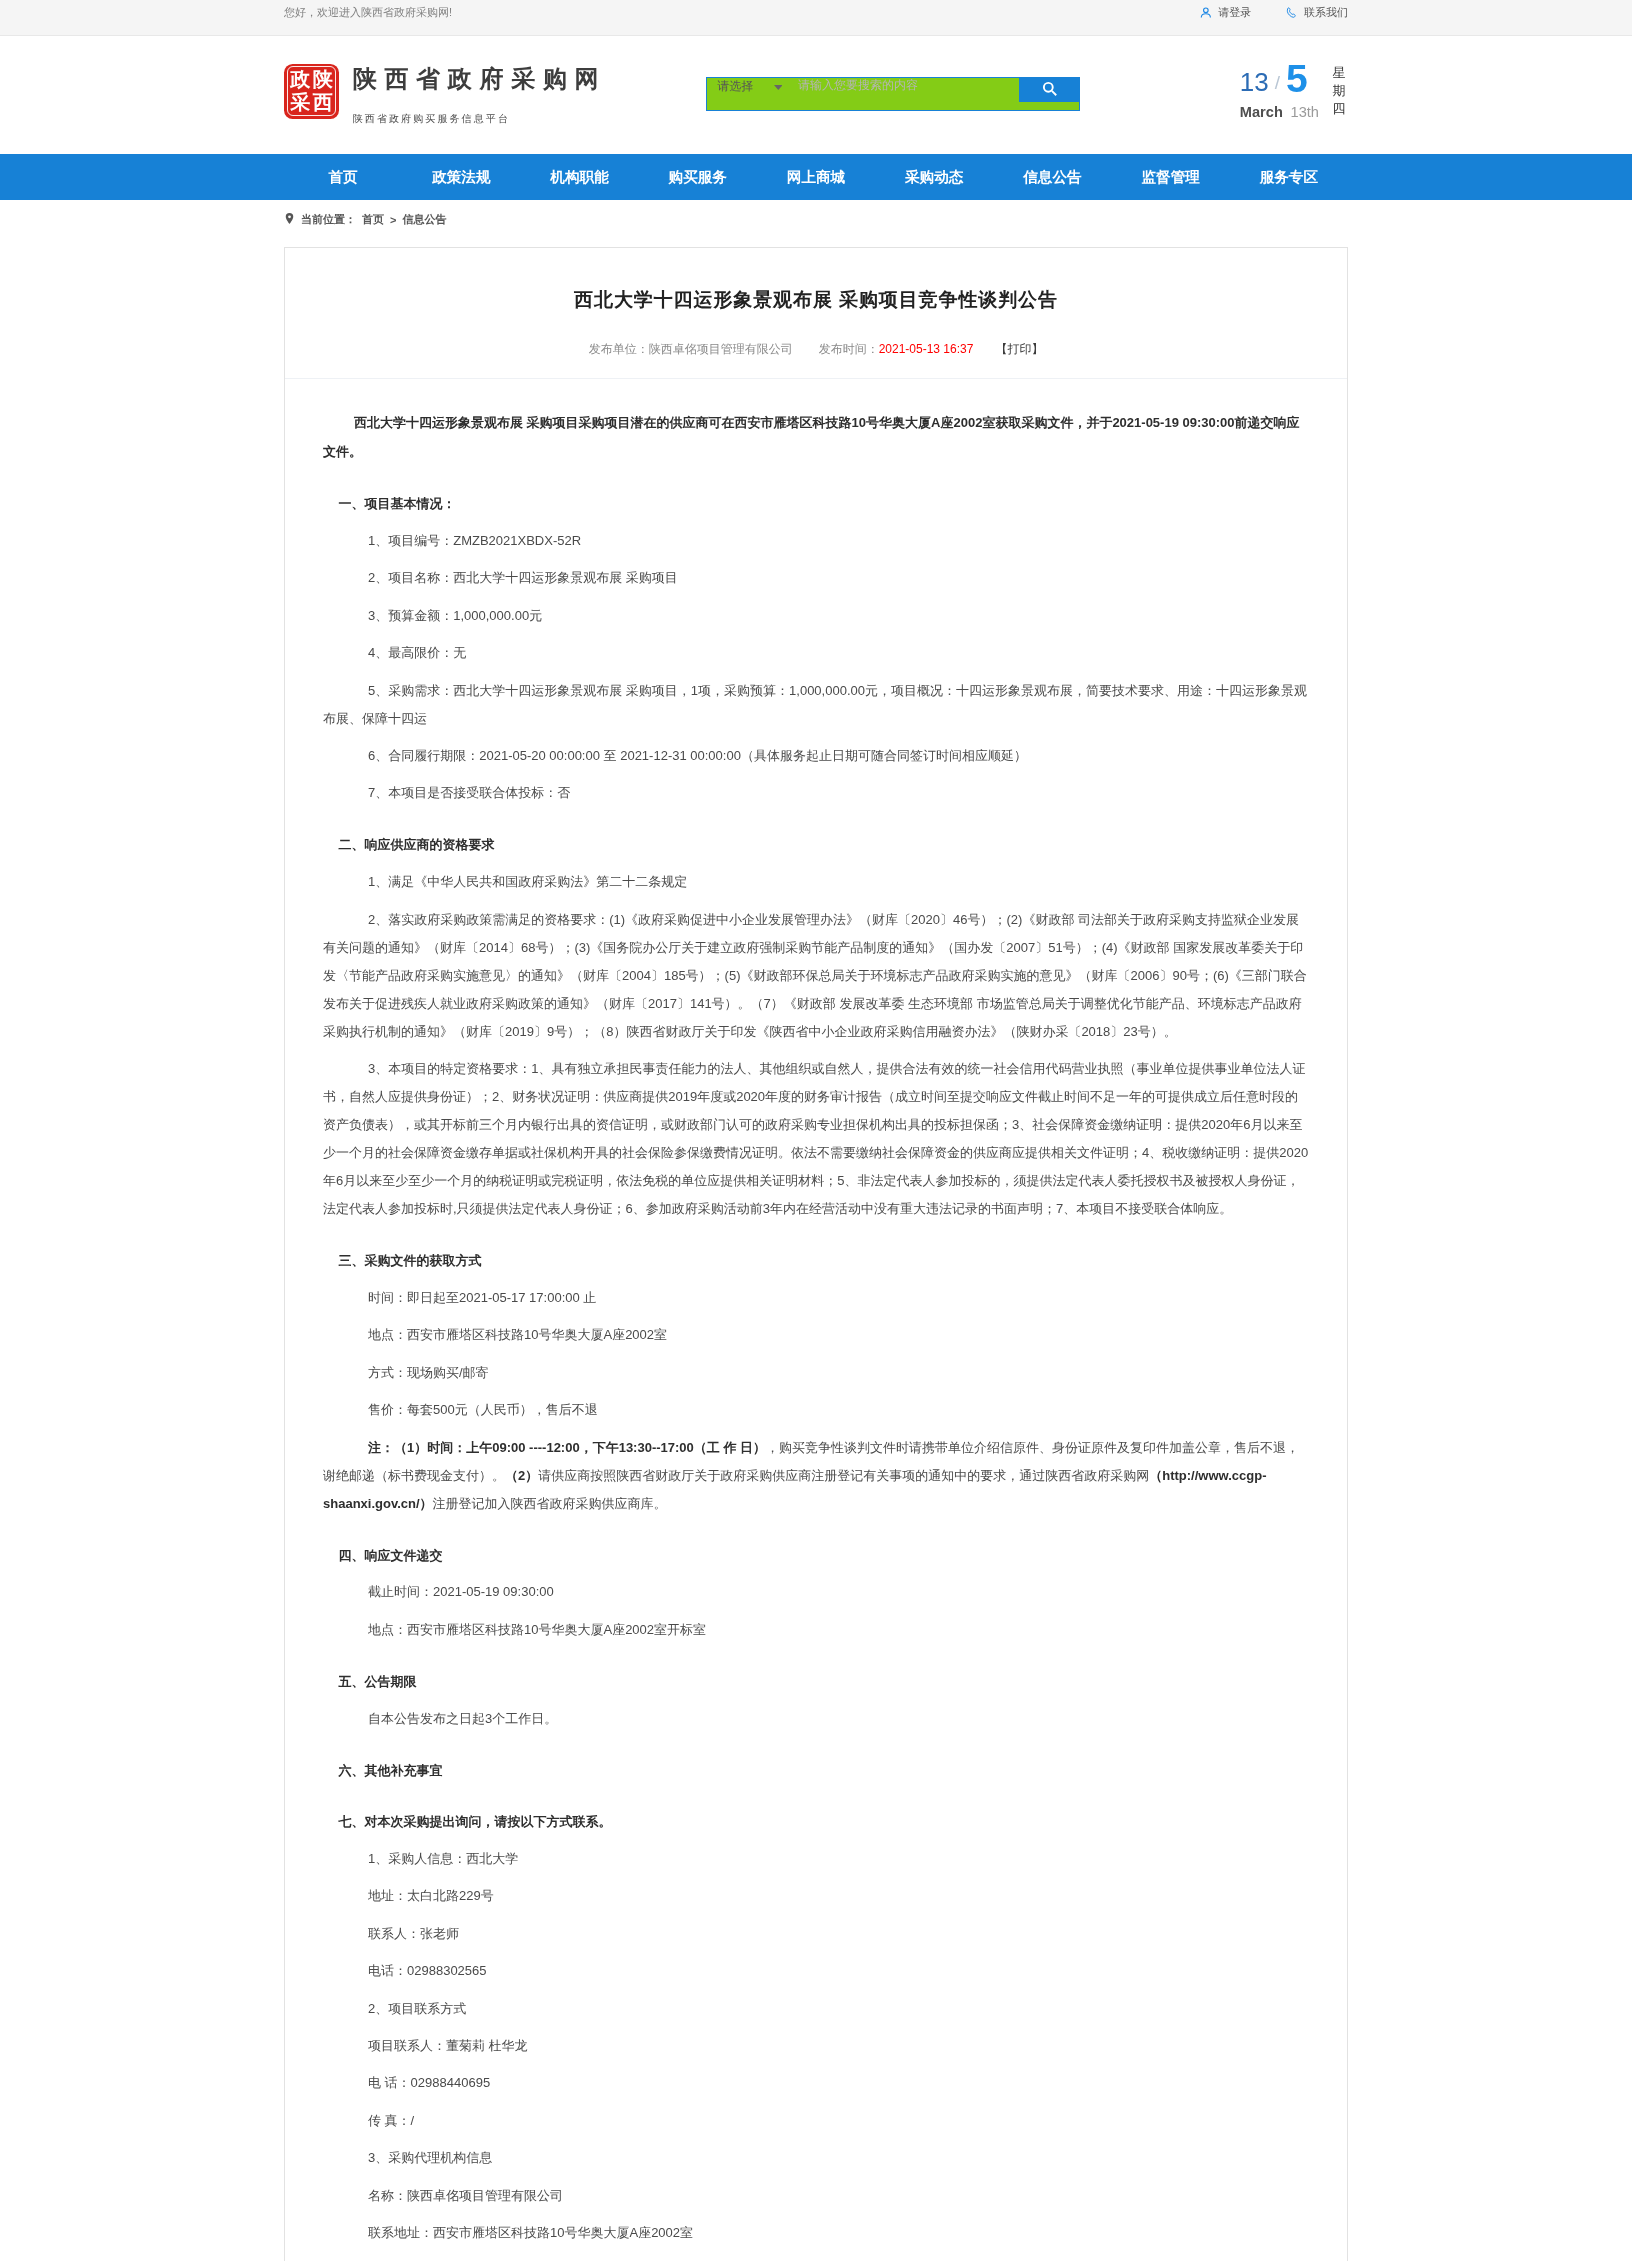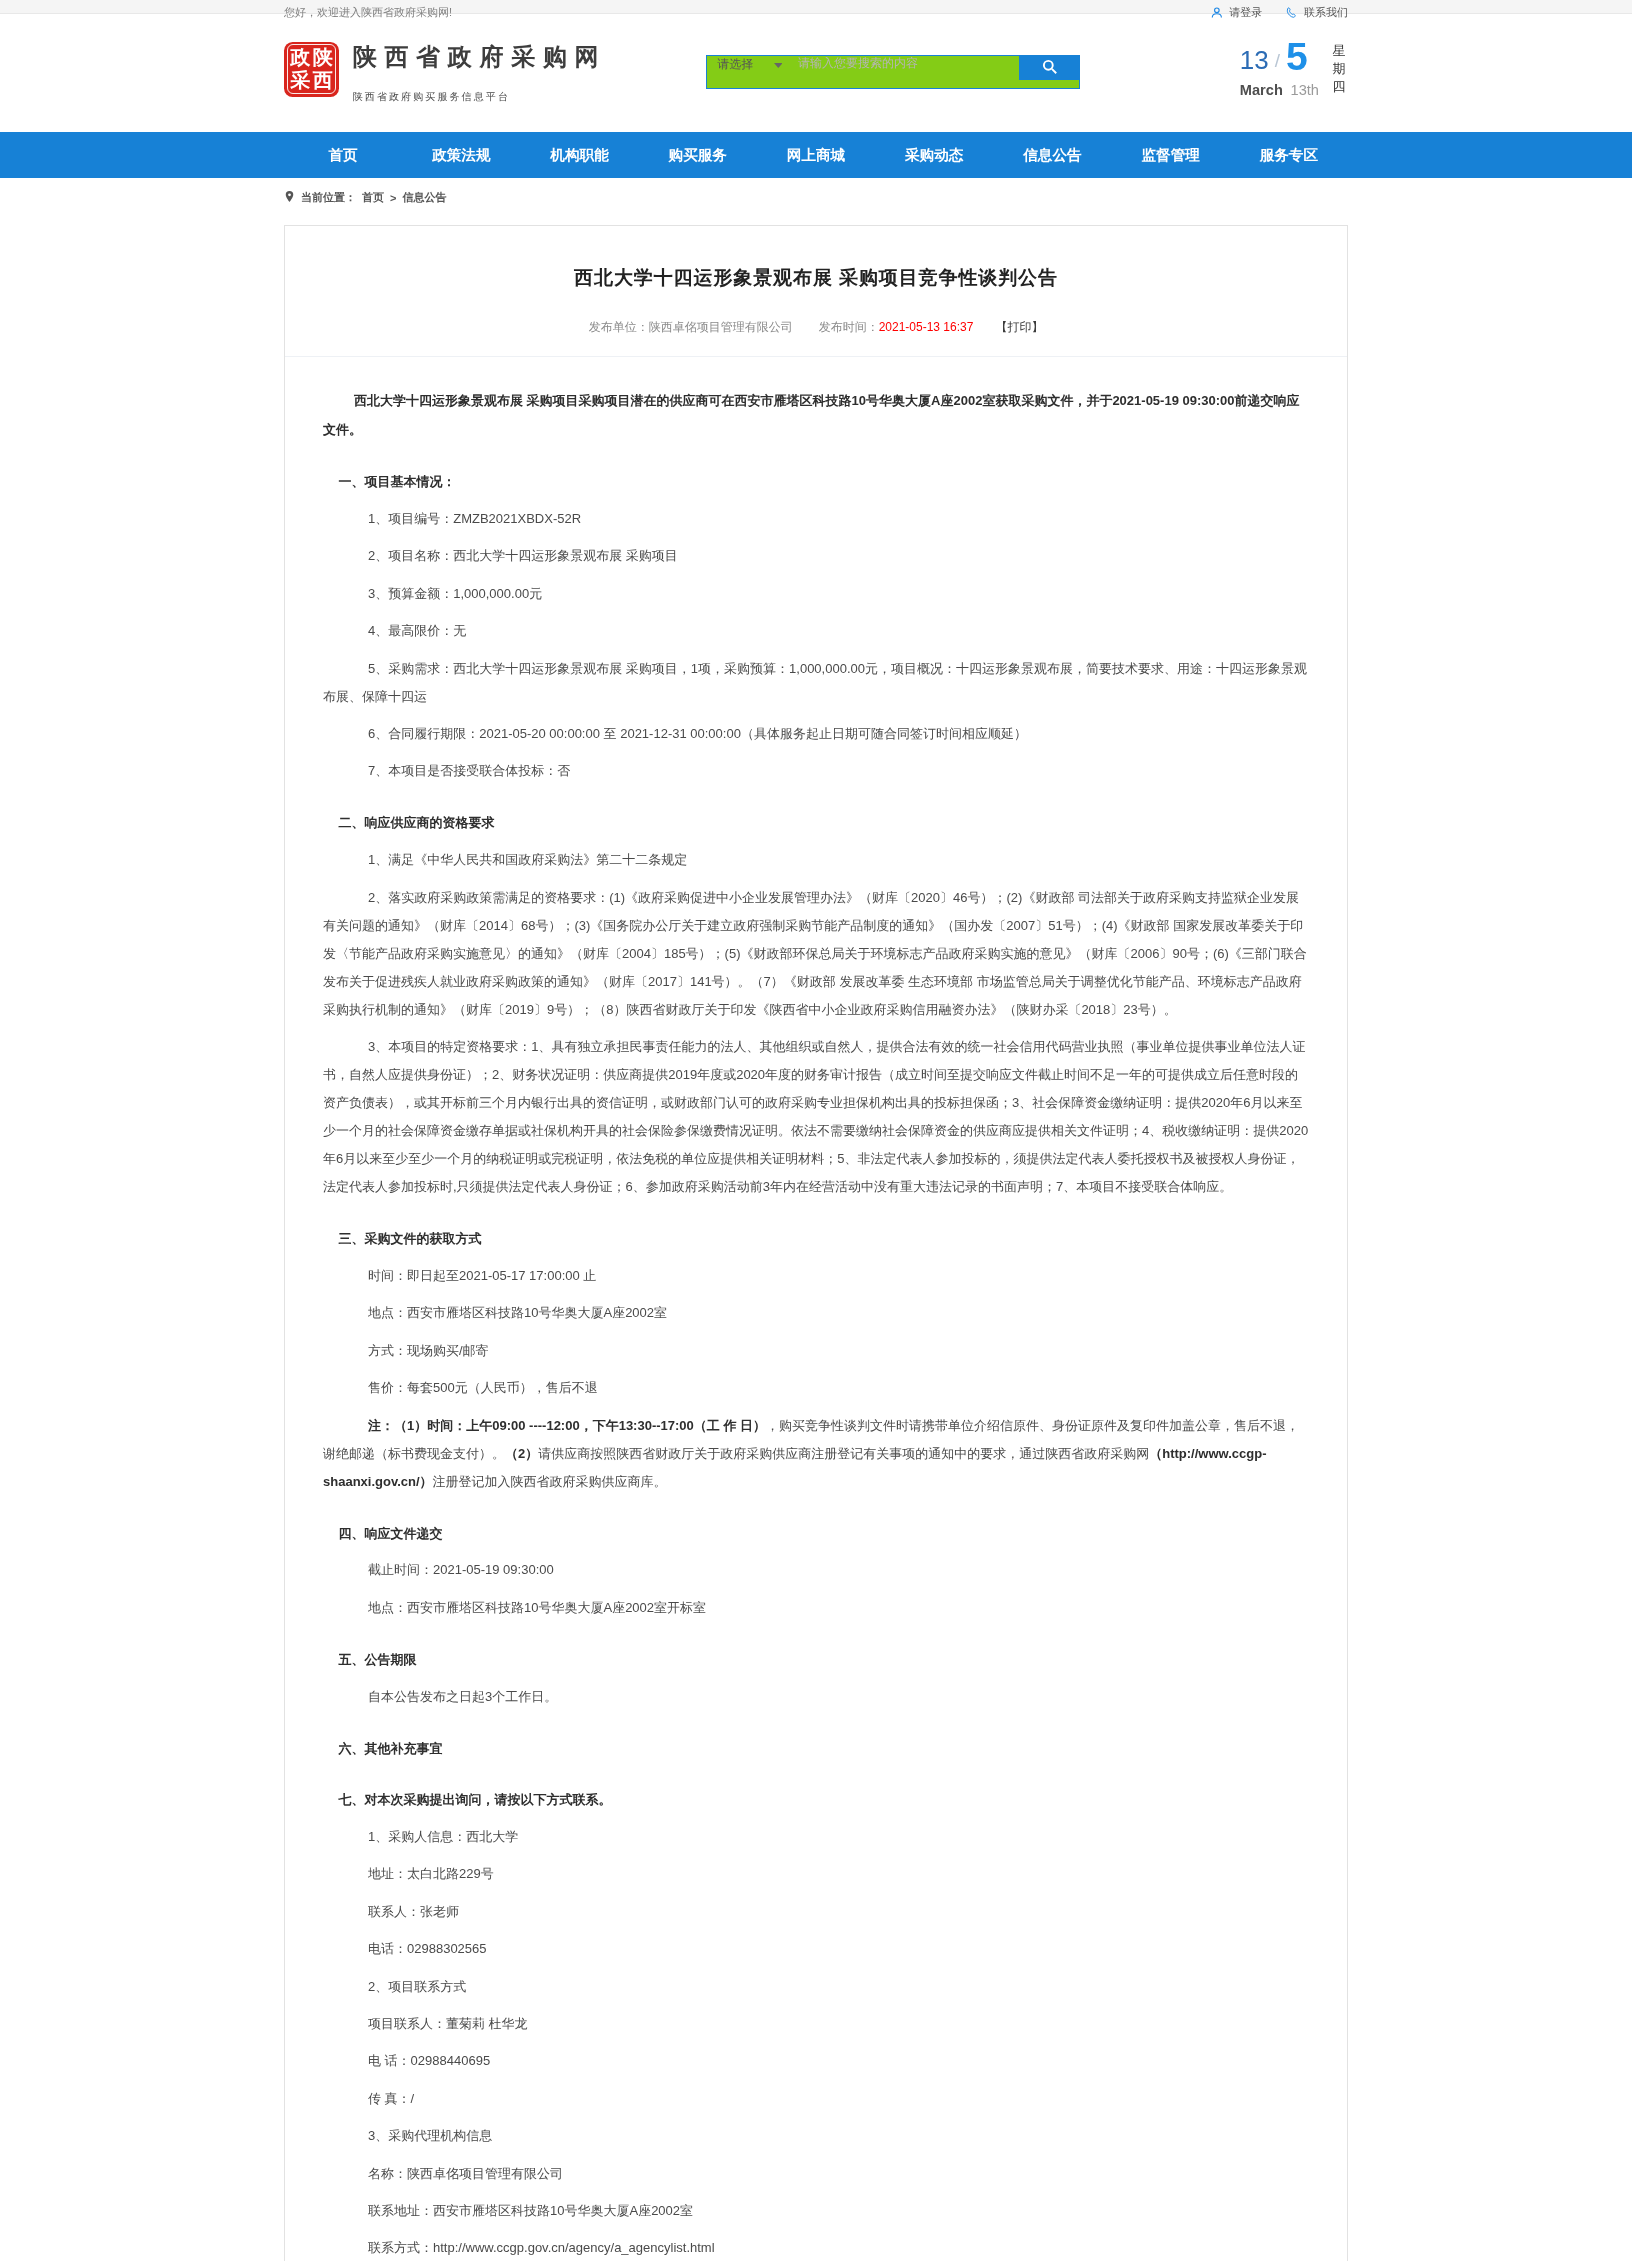--- a/index.html
+++ b/index.html
@@ -5,23 +5,23 @@
   * { box-sizing: border-box; }
   html,body { margin:0; padding:0; }
   body {
     width:1632px; background:#fff;
     font-family:"Liberation Sans","DejaVu Sans",sans-serif;
     color:#333;
   }
   .container { width:1064px; margin:0 auto; position:relative; }
 
   
-  .topbar { height:14px; background:#f5f5f5; border-bottom:0.9px solid #e8e8e8; font-size:11px; color:#808080; }
+  .topbar { height:36px; background:#f5f5f5; border-bottom:0.9px solid #e8e8e8; font-size:11px; color:#808080; }
   .topbar-inner { display:flex; justify-content:space-between; align-items:center; height:25px; }
-  .topbar-right { display:flex; gap:23px; }
+  .topbar-right { display:flex; gap:34px; }
   .topbar-link { display:flex; align-items:center; gap:5.1px; color:#555; text-decoration:none; cursor:pointer; }
   .topbar-link svg { display:block; }
 
   
   .header { height:118px; background:#fff; }
   .header-inner { height:118px; }
   .logo-wrap { position:absolute; left:0; top:27.5px; display:flex; align-items:flex-start; gap:13.7px; }
   .logo-seal { width:55px; height:55px; background:#d9251d; border-radius:8.6px; position:relative;
                display:grid; grid-template-columns:1fr 1fr; place-items:center; padding:5.1px; }
   .logo-seal::after { content:""; position:absolute; inset:2.6px; border:1.7px solid rgba(255,255,255,.9); border-radius:6px; pointer-events:none; }

